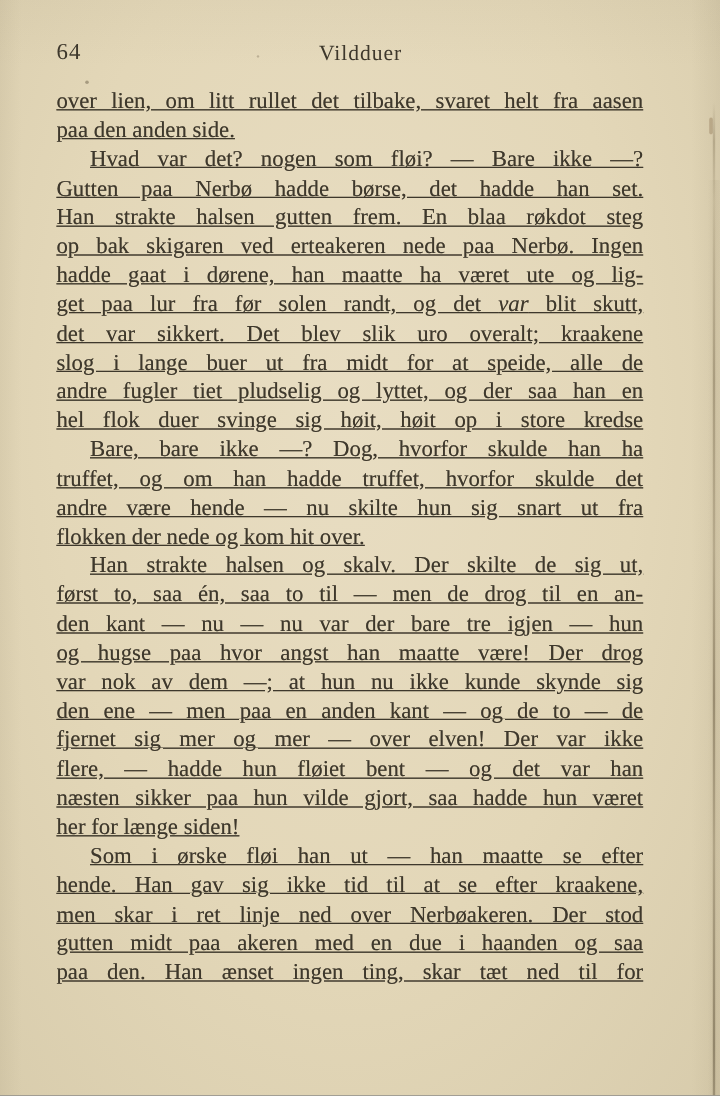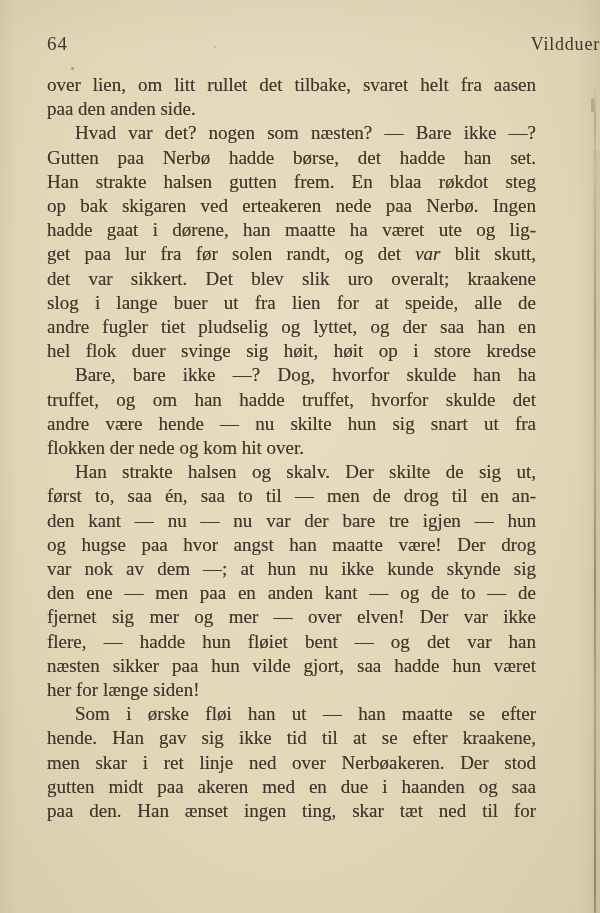--- a/index.html
+++ b/index.html
@@ -63,39 +63,40 @@
     position: absolute;
     left: 47px;
     top: 0;
     letter-spacing: 1px;
   }
   .running-title {
     position: absolute;
     left: 1px;
     right: 0;
     top: 1px;
-    text-align: right;
+    text-align: center;
     font-size: 18px;
     letter-spacing: 0.8px;
   }
   .page-body {
     position: absolute;
     top: 73px;
     left: 47px;
     width: 489px;
     font-size: 19px;
     line-height: 24.2px;
     text-shadow: 0 0 0.5px rgba(62,55,42,0.55);
   }
   .paragraph { margin: 0; }
   .paragraph.indent .line:first-child { text-indent: 28px; }
   .line {
     text-align: justify;
     text-align-last: justify;
     white-space: normal;
+    text-decoration: underline;
   }
   .line.para-end { text-align-last: left; }
   .line i { font-style: italic; margin-top: 20px; }
 </style>
 </head>
 <body>
 
 <div class="scan-page">
 
   <div class="page-edge-shade"></div>
@@ -109,28 +110,28 @@
     <span class="page-number">64</span>
     <span class="running-title">Vildduer</span>
   </div>
 
   <div class="page-body">
       <div class="paragraph">
         <div class="line">over lien, om litt rullet det tilbake, svaret helt fra aasen</div>
         <div class="line para-end">paa den anden side.</div>
       </div>
       <div class="paragraph indent">
-        <div class="line">Hvad var det? nogen som næsten? — Bare ikke —?</div>
+        <div class="line">Hvad var det? nogen som fløi? — Bare ikke —?</div>
         <div class="line">Gutten paa Nerbø hadde børse, det hadde han set.</div>
         <div class="line">Han strakte halsen gutten frem. En blaa røkdot steg</div>
         <div class="line">op bak skigaren ved erteakeren nede paa Nerbø. Ingen</div>
         <div class="line">hadde gaat i dørene, han maatte ha været ute og lig-</div>
         <div class="line">get paa lur fra før solen randt, og det <i>var</i> blit skutt,</div>
         <div class="line">det var sikkert. Det blev slik uro overalt; kraakene</div>
-        <div class="line">slog i lange buer ut fra lien for at speide, alle de</div>
+        <div class="line">slog i lange buer ut fra midt for at speide, alle de</div>
         <div class="line">andre fugler tiet pludselig og lyttet, og der saa han en</div>
         <div class="line">hel flok duer svinge sig høit, høit op i store kredse</div>
       </div>
       <div class="paragraph indent">
         <div class="line">Bare, bare ikke —? Dog, hvorfor skulde han ha</div>
         <div class="line">truffet, og om han hadde truffet, hvorfor skulde det</div>
         <div class="line">andre være hende — nu skilte hun sig snart ut fra</div>
         <div class="line para-end">flokken der nede og kom hit over.</div>
       </div>
       <div class="paragraph indent">

